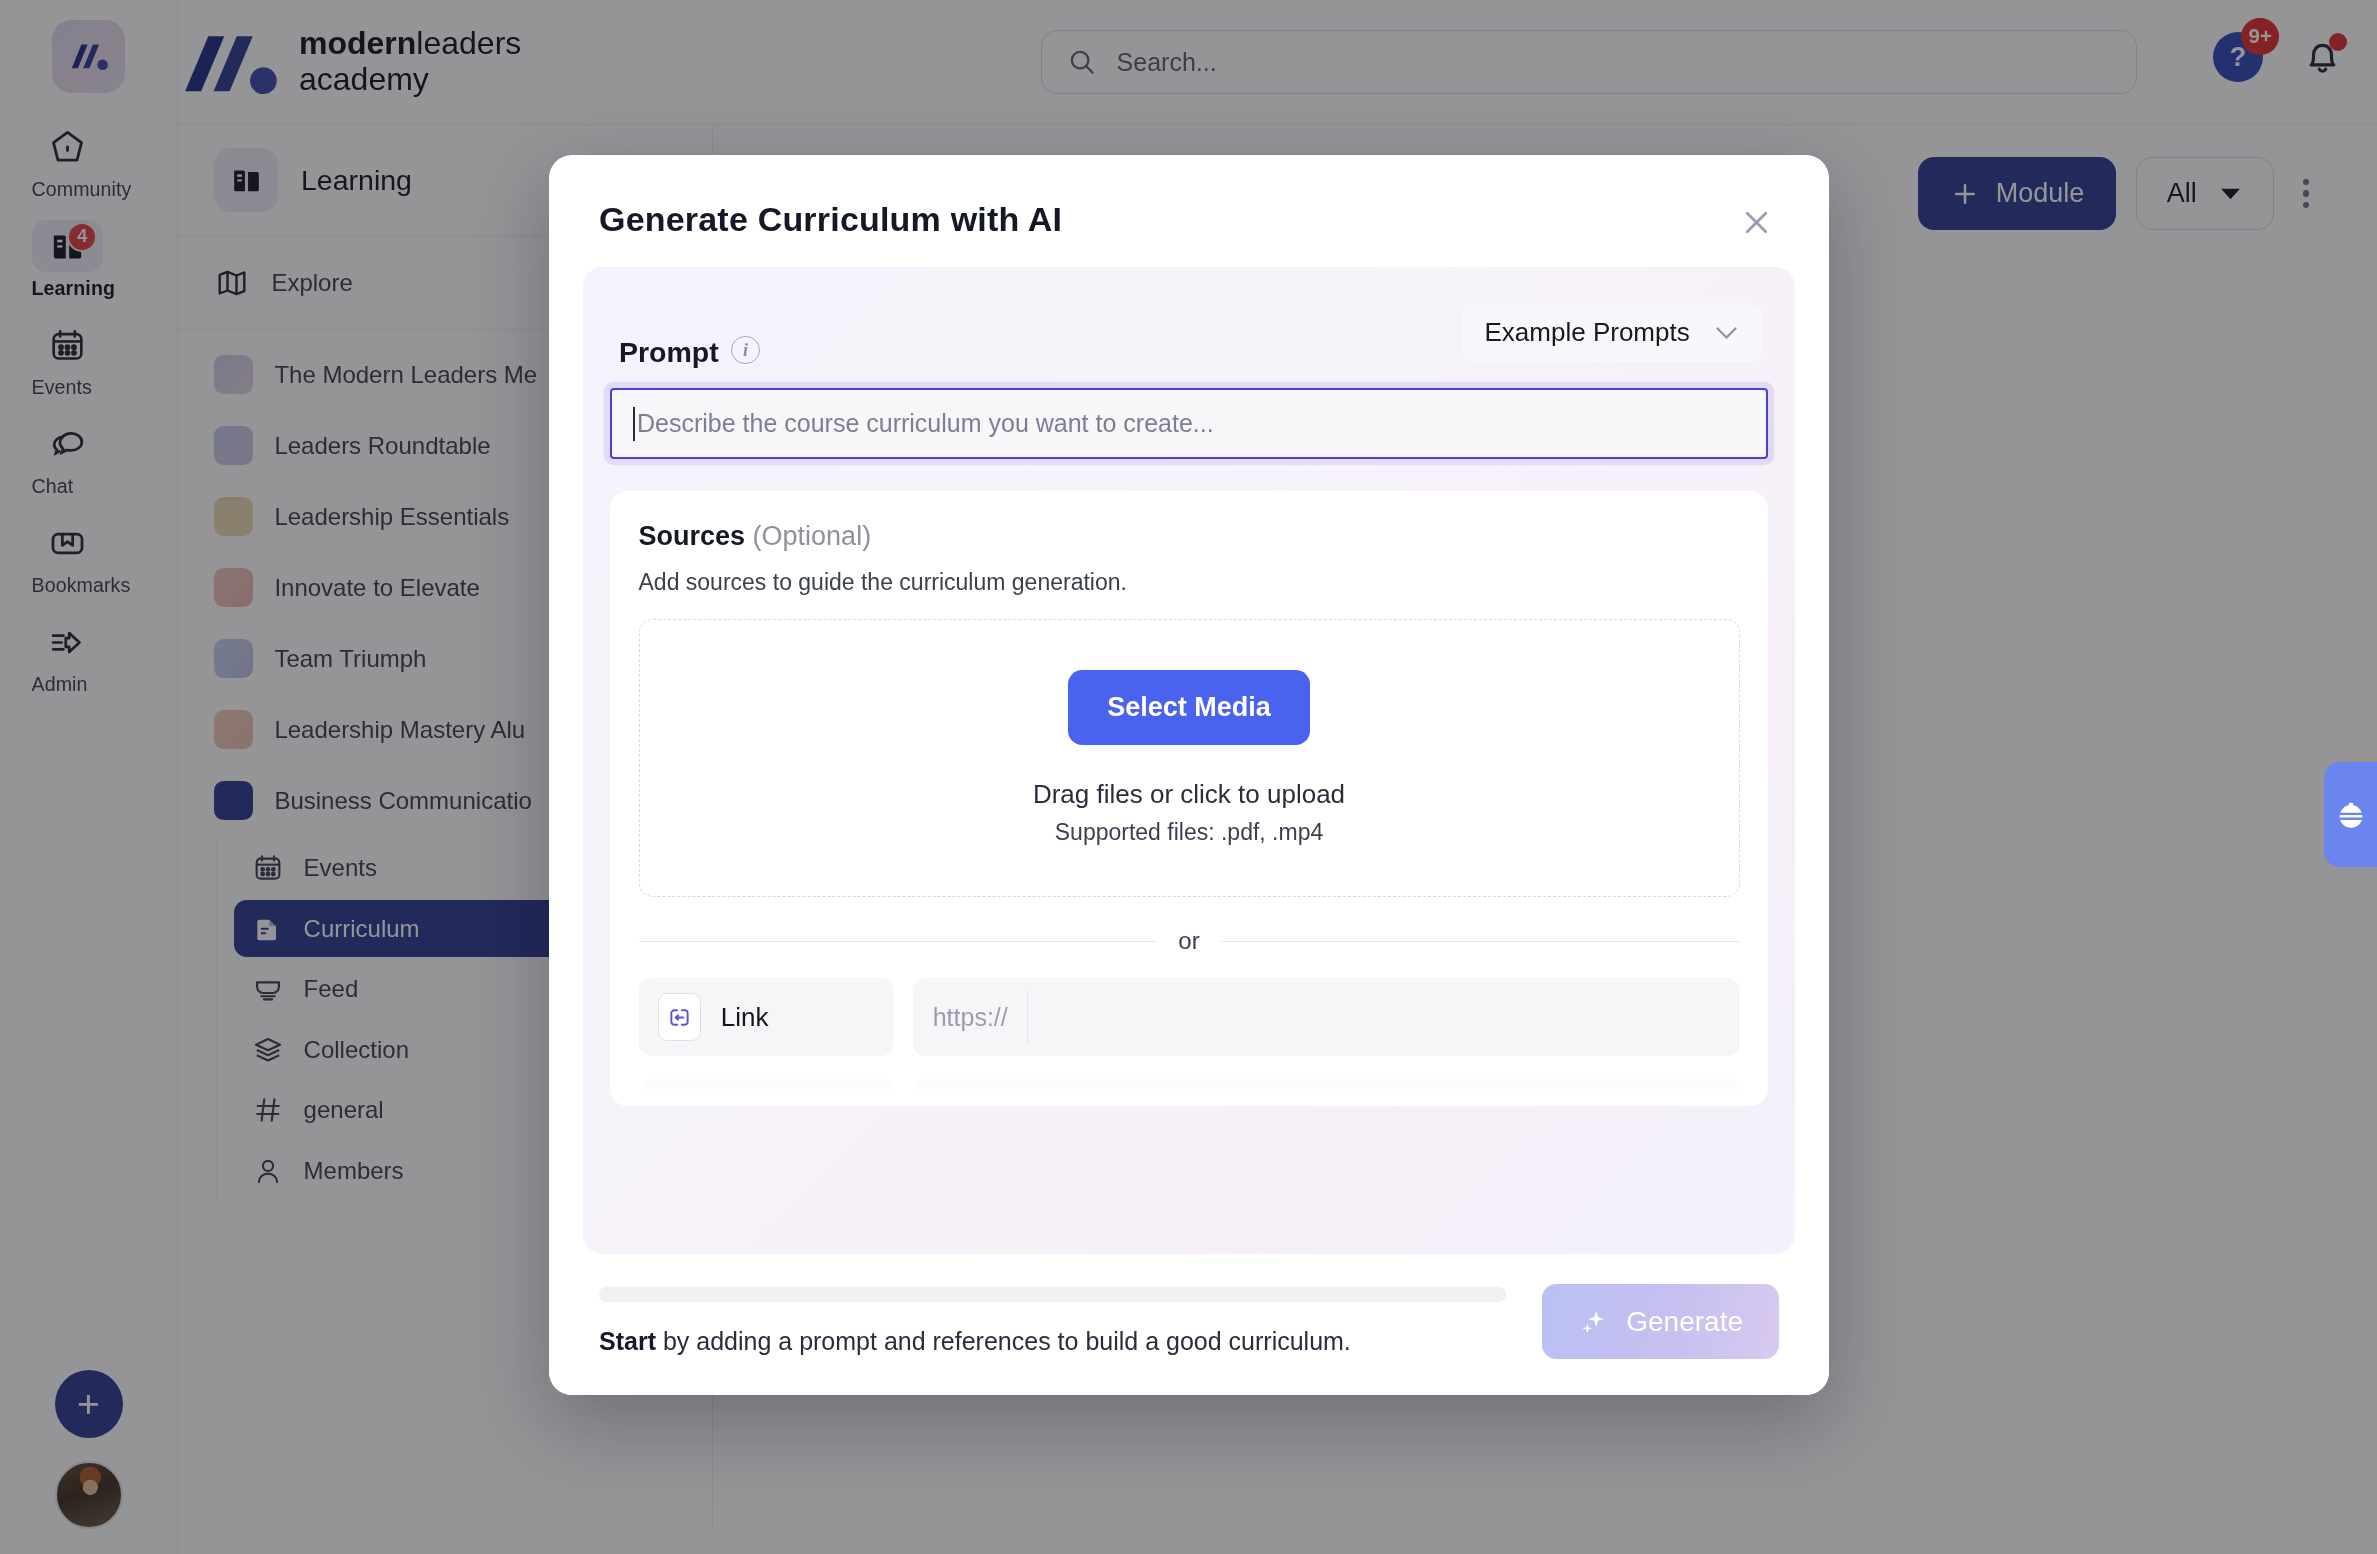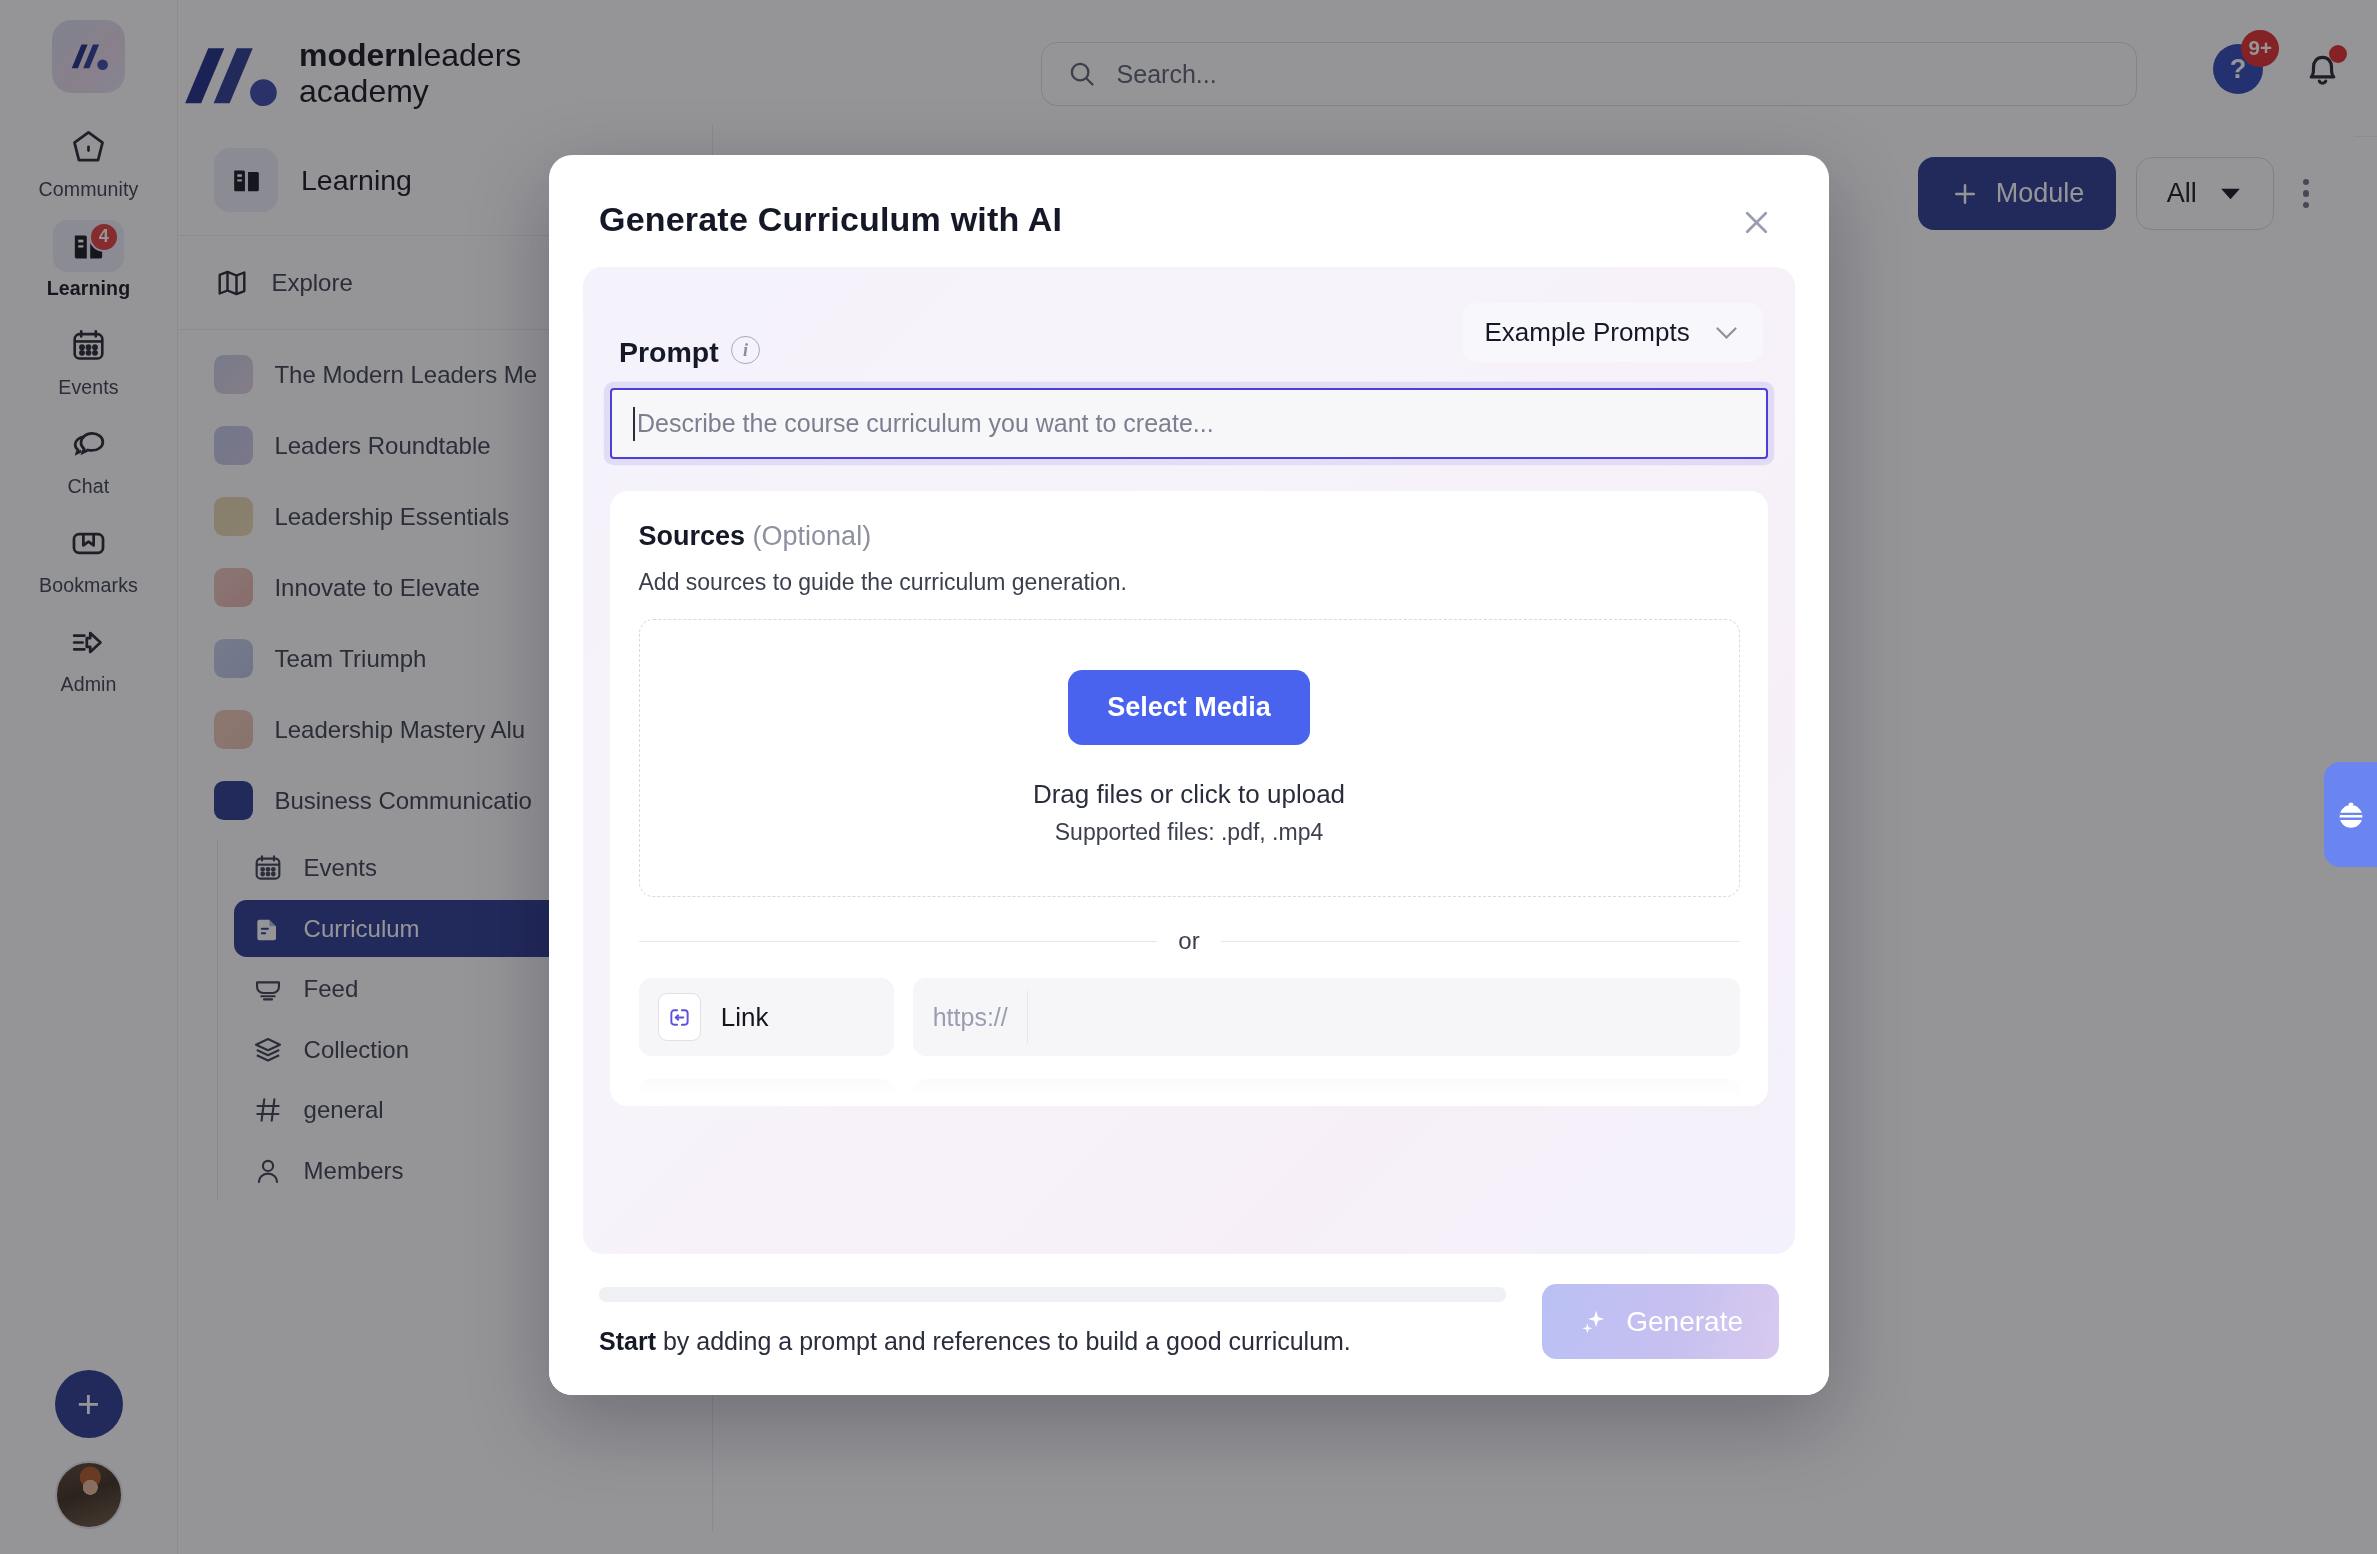--- a/index.html
+++ b/index.html
@@ -27,21 +27,21 @@
     background: #ffffff; display: flex; flex-direction: column;
     align-items: center; padding-top: 19.6px; border-right: 0.9px solid #ececf1;
   }
   .rail-logo {
     width: 73px; height: 73px; border-radius: 19.6px;
     background: linear-gradient(135deg,#d9def2 0%,#e8d9e6 60%,#dfe2f3 100%);
     display: flex; align-items: center; justify-content: center;
     margin-bottom: 28.5px;
   }
   .rail-item {
-    width: 114px; display: flex; flex-direction: column; align-items: center;
+    width: 114px; display: flex; flex-direction: column; 
     margin-bottom: 19.6px; cursor: pointer;
   }
   .rail-ico-wrap {
     width: 71px; height: 52px; border-radius: 14.3px;
     display: flex; align-items: center; justify-content: center;
     position: relative;
   }
   .rail-item.active .rail-ico-wrap { background: #eceef5; }
   .rail-label { font-size: 19.6px; color: #3c4050; margin-top: 4.5px; letter-spacing: 0.1px; }
   .rail-item.active .rail-label { color: #14161f; font-weight: 700; }
@@ -62,21 +62,21 @@
     width: 68px; height: 68px; border-radius: 50%; margin-bottom: 25px;
     background:
       radial-gradient(circle at 52% 38%, #e8b894 0 14%, rgba(232,184,148,0) 15%),
       radial-gradient(circle at 52% 22%, #b05a2a 0 17%, rgba(176,90,42,0) 18%),
       linear-gradient(160deg,#5e4832 0%,#3c2d1e 45%,#6d5a43 100%);
     border: 2.7px solid #e4e4ec; cursor: pointer;
   }
 
   
   .topbar {
-    position: absolute; left: 178px; top: 12px; right: 0; height: 125px;
+    position: absolute; left: 178px; top: 0; right: 0; height: 125px;
     background: #fff; display: flex; align-items: center; border-bottom: 0.9px solid #eceef1;
   }
   .brand { display: flex; align-items: center; margin-left: 0px; }
   .brand-mark { width: 105px; height: 70px; margin-right: 16px; }
   .brand-text { line-height: 1.12; }
   .brand-l1 { font-size: 32px; color: #13141c; }
   .brand-l1 b { font-weight: 700; }
   .brand-l2 { font-size: 32px; color: #13141c; font-weight: 400; }
   .searchbox {
     position: absolute; left: 863px; top: 30px; width: 1096px; height: 64px;

